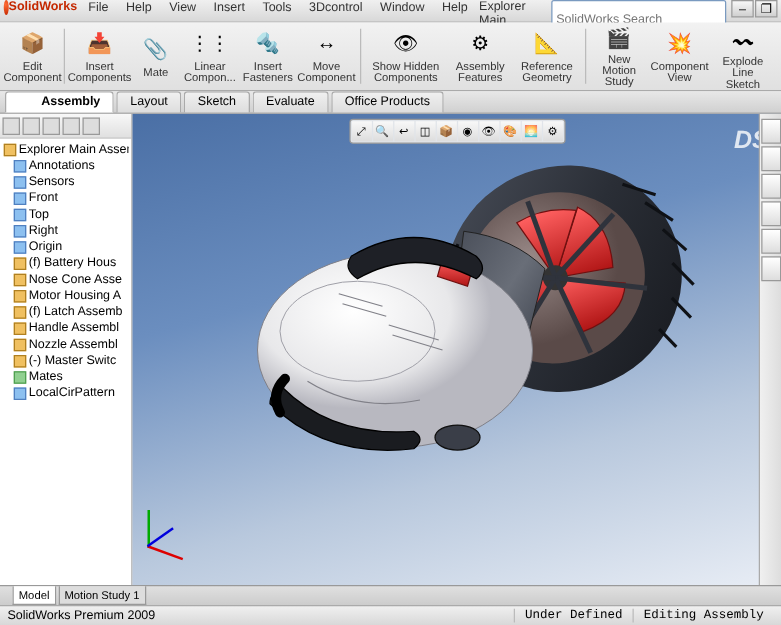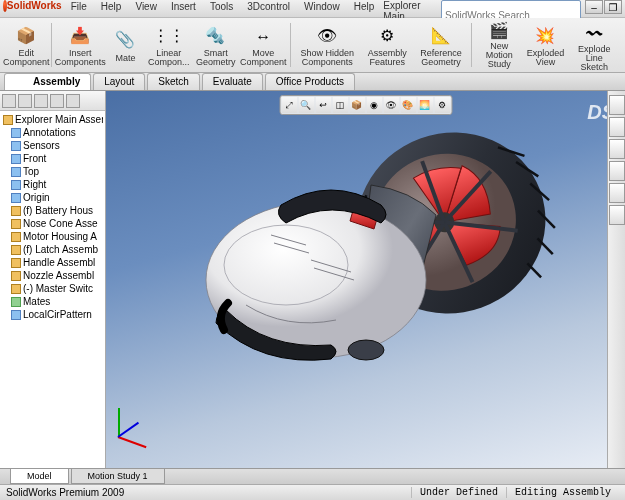--- a/index.html
+++ b/index.html
@@ -44,21 +44,21 @@
 .triad-axis { position: absolute; bottom: 0; left: 0; }
 .ax-x { width: 30px; height: 2px; background: #d00; transform-origin: left; transform: rotate(20deg); }
 .ax-y { width: 2px; height: 30px; background: #0a0; }
 .ax-z { width: 25px; height: 2px; background: #00d; transform-origin: left; transform: rotate(-35deg); }
 .ds-logo { position: absolute; top: 10px; right: 10px; font-size: 20px; color: #fff; opacity: 0.8; font-style: italic; font-weight: bold; }
 .task-pane { position: absolute; right: 0; top: 0; width: 18px; height: 100%; background: linear-gradient(90deg,#f0f0f0,#ddd); border-left: 1px solid #aaa; display: flex; flex-direction: column; gap: 2px; padding-top: 4px; }
 .tp-btn { width: 16px; height: 20px; margin: 0 1px; background: linear-gradient(#fff,#ddd); border: 1px solid #999; cursor: pointer; }
 .model-svg { width: 100%; height: 100%; }
 
 .bot-tabs { height: 16px; background: linear-gradient(#e0e0e0,#ccc); display: flex; padding-left: 10px; border-top: 1px solid #999; }
-.btab { padding: 0 16px; border: 1px solid #999; border-top: none; background: #fff; margin-right: 2px; cursor: pointer; font-size: 9px; line-height: 14px; }
+.btab { padding: 0 4px; border: 1px solid #999; border-top: none; background: #fff; margin-right: 2px; cursor: pointer; font-size: 9px; line-height: 14px; }
 .btab.inactive { background: #ddd; }
 
 .statusbar { height: 16px; background: linear-gradient(#f0f0f0,#d8d8d8); display: flex; align-items: center; padding: 0 6px; border-top: 1px solid #aaa; font-size: 9px; }
 .status-spacer { flex: 1; }
 .status-cell { padding: 0 8px; border-left: 1px solid #bbb; font-family: Liberation Mono, monospace; }
 </style>
 </head>
 <body>
 
 <div class="titlebar">
@@ -97,21 +97,21 @@
   <div class="cmd-btn">
       <div class="cmd-icon">📎</div>
       <div class="cmd-label">Mate</div>
     </div>
   <div class="cmd-btn">
       <div class="cmd-icon">⋮⋮</div>
       <div class="cmd-label">Linear Compon...</div>
     </div>
   <div class="cmd-btn">
       <div class="cmd-icon">🔩</div>
-      <div class="cmd-label">Smart Geometry</div>
+      <div class="cmd-label">Insert Fasteners</div>
     </div>
   <div class="cmd-btn">
       <div class="cmd-icon">↔</div>
       <div class="cmd-label">Move Component</div>
     </div>
   <div class="cmd-sep"></div>
   <div class="cmd-btn">
       <div class="cmd-icon">👁</div>
       <div class="cmd-label">Show Hidden Components</div>
     </div>
@@ -123,21 +123,21 @@
       <div class="cmd-icon">📐</div>
       <div class="cmd-label">Reference Geometry</div>
     </div>
   <div class="cmd-sep"></div>
   <div class="cmd-btn">
       <div class="cmd-icon">🎬</div>
       <div class="cmd-label">New Motion Study</div>
     </div>
   <div class="cmd-btn">
       <div class="cmd-icon">💥</div>
-      <div class="cmd-label">Exploded View</div>
+      <div class="cmd-label">Component View</div>
     </div>
   <div class="cmd-btn">
       <div class="cmd-icon">〰</div>
       <div class="cmd-label">Explode Line Sketch</div>
     </div>
 </div>
 
 <div class="tabstrip">
   <div class="tab active">Assembly</div>
   <div class="tab">Layout</div>

